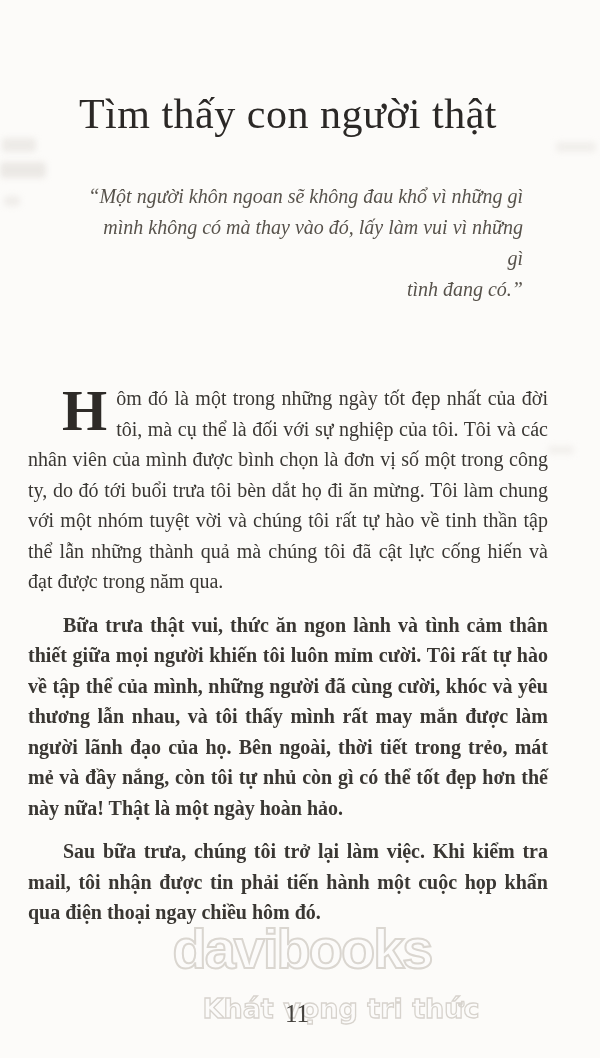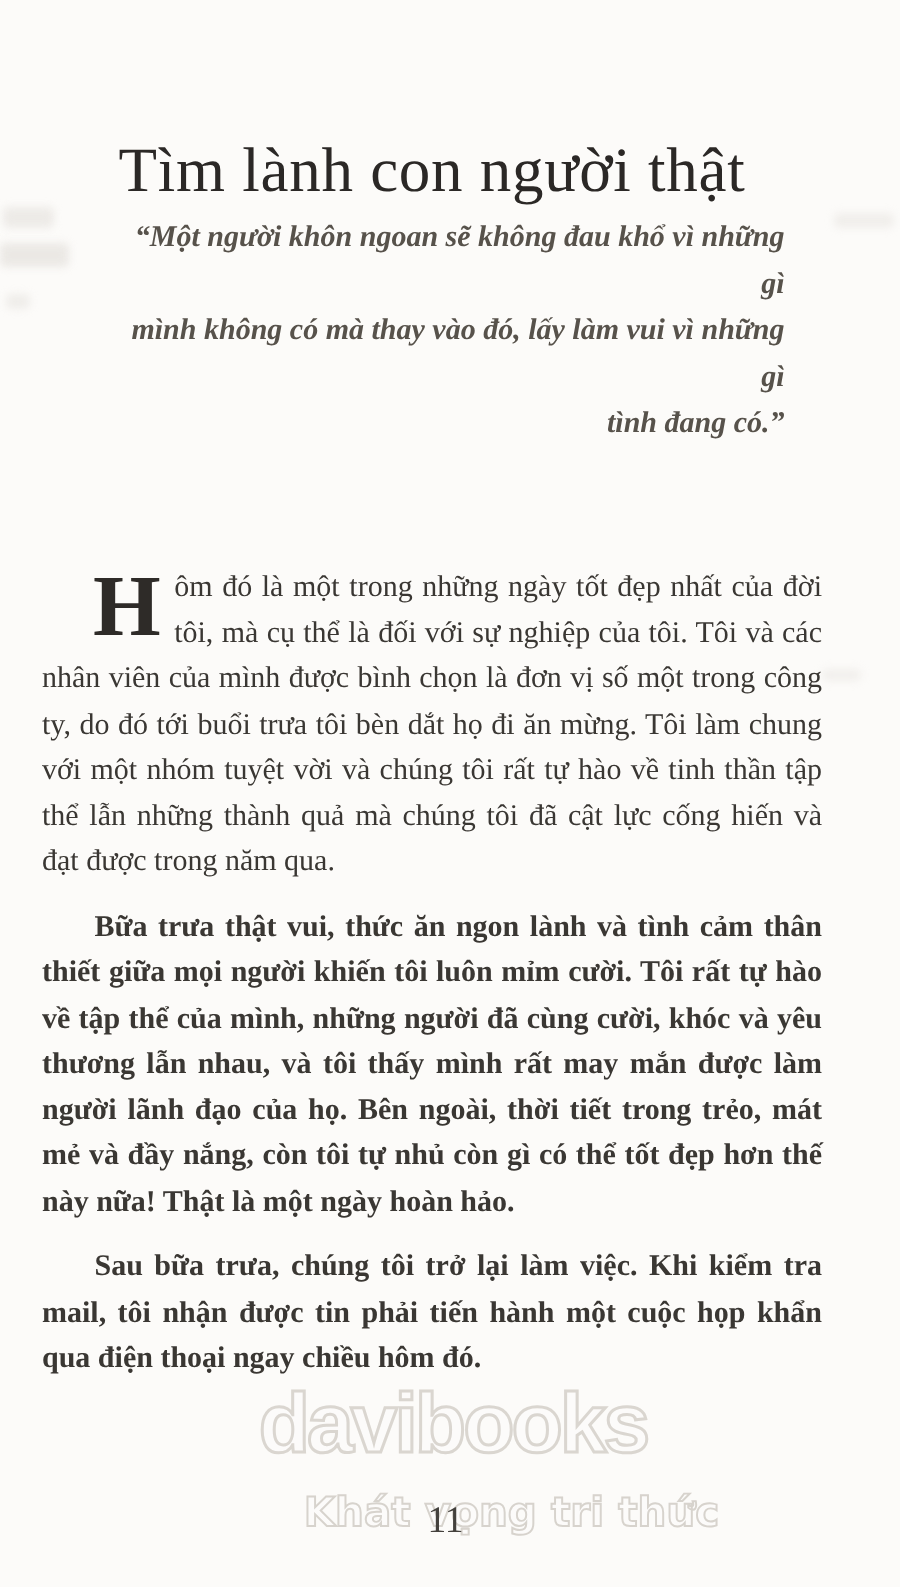--- a/index.html
+++ b/index.html
@@ -22,28 +22,28 @@
   }
   .title {
     margin-top: 86px;
     text-align: center;
     font-size: 42px;
     line-height: 57px;
     color: #2b2826;
     letter-spacing: 0.5px;
   }
   .quote {
+    margin-top: 38px;
     padding-left: 55px;
     padding-right: 25px;
     text-align: right;
     font-style: italic;
     font-size: 20px;
     line-height: 31px;
     color: #57524b;
-    font-weight: bold;
   }
   .quote-attribution {
     margin-top: 3px;
     padding-right: 25px;
     text-align: right;
     font-style: italic;
     font-size: 20px;
     line-height: 31px;
     color: #57524b;
   }
@@ -124,21 +124,21 @@
   <span class="smudge smudge-3"></span>
   <span class="smudge smudge-4"></span>
   <span class="smudge smudge-5"></span>
 
   <div class="watermark-brand">davibooks</div>
   <div class="watermark-tagline">Khát vọng tri thức</div>
 
   <div class="content">
 
     <h1 class="title" style="font-weight: normal; margin-bottom: 0;">
-      <div>Tìm lành con người thật</div>
+      <div>Tìm thấy con người thật</div>
     </h1>
 
     <div class="quote">
       <div>“Một người khôn ngoan sẽ không đau khổ vì những gì</div>
       <div>mình không có mà thay vào đó, lấy làm vui vì những gì</div>
       <div>tình đang có.”</div>
     </div>
 
     <div class="body-text">
       <p>

